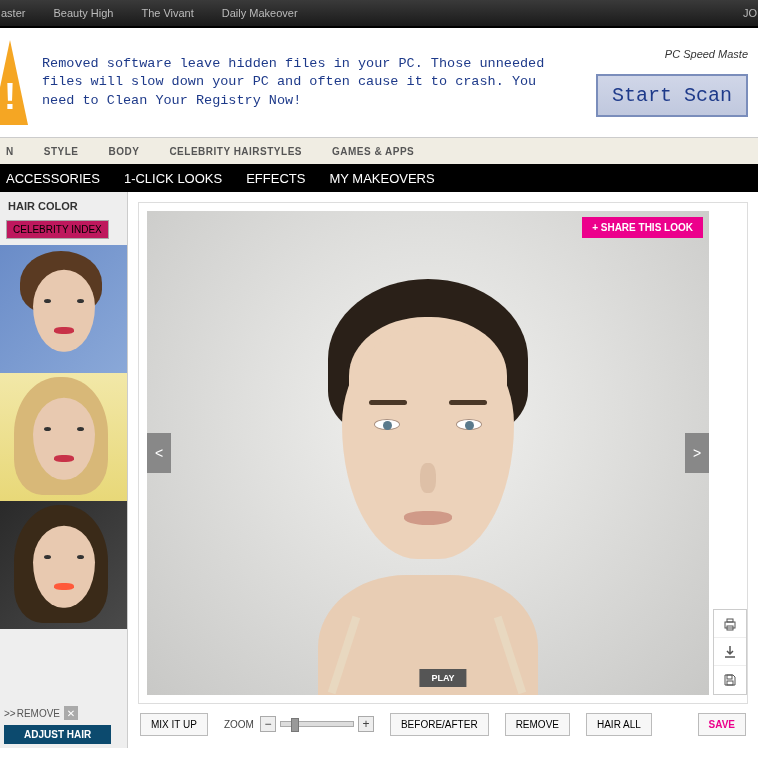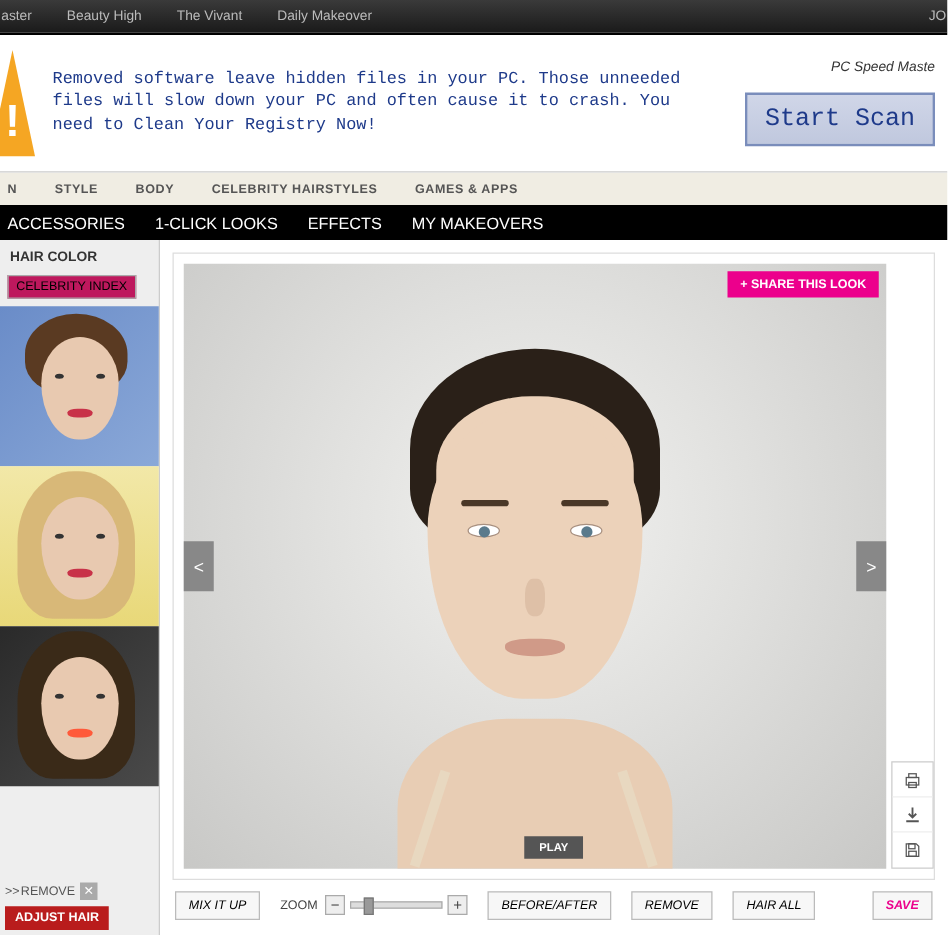--- a/index.html
+++ b/index.html
@@ -39,21 +39,21 @@
 .lips { position: absolute; left: 50%; top: 64%; transform: translateX(-50%); width: 20px; height: 7px; background: #c83248; border-radius: 40%; }
 .eyes { position: absolute; top: 42%; left: 50%; transform: translateX(-50%); width: 40px; display: flex; justify-content: space-between; }
 .eye { width: 7px; height: 4px; background: #333; border-radius: 50%; }
 .bg1 { background: linear-gradient(135deg,#6a8cc8,#8aa8d8); }
 .bg2 { background: linear-gradient(180deg,#f2e8a8,#e8d878); }
 .bg3 { background: linear-gradient(135deg,#2a2a2a,#4a4a4a); }
 
 .sidebar-footer { margin-top: auto; padding: 4px; }
 .remove-row { display: flex; align-items: center; font-size: 10px; color: #555; margin-bottom: 4px; }
 .remove-x { width: 14px; height: 14px; background: #aaa; color: #fff; display: flex; align-items: center; justify-content: center; font-size: 10px; margin-left: 4px; cursor: pointer; }
-.adjust-hair-btn { background: #b91c1c; color: #fff; font-size: 10px; font-weight: bold; padding: 4px 8px; border: none; cursor: pointer; }
+.adjust-hair-btn { background: #0c4a6e; color: #fff; font-size: 10px; font-weight: bold; padding: 4px 20px; border: none; cursor: pointer; }
 
 .canvas-area { flex: 1; background: #fff; padding: 10px; display: flex; flex-direction: column; position: relative; }
 .canvas-wrap { flex: 1; background: #fff; border: 1px solid #ddd; position: relative; }
 .canvas-img { position: absolute; top: 8px; left: 8px; right: 38px; bottom: 8px; background: radial-gradient(circle at 50% 42%, #f2f2f0 0%, #e0e0de 44%, #c8c8c6 100%); overflow: hidden; }
 .model-neck { position: absolute; left: 50%; bottom: 0; transform: translateX(-50%); width: 220px; height: 120px; background: #e8cdb4; border-radius: 40% 40% 0 0 / 60% 60% 0 0; }
 .model-face-big { position: absolute; left: 50%; top: 24%; transform: translateX(-50%); width: 172px; height: 232px; background: #ecd2ba; border-radius: 48% 48% 44% 44% / 42% 42% 58% 58%; }
 .model-hair { position: absolute; left: 50%; top: 14%; transform: translateX(-50%); width: 200px; height: 160px; background: #2a2018; border-radius: 50% 50% 30% 30%; }
 .model-hair::after { content: ""; position: absolute; top: 38px; left: 50%; transform: translateX(-50%); width: 158px; height: 140px; background: #ecd2ba; border-radius: 48% 48% 40% 40% / 42% 42% 50% 50%; }
 .model-eyes { position: absolute; top: 43%; left: 50%; transform: translateX(-50%); width: 108px; display: flex; justify-content: space-between; }
 .model-eye { width: 26px; height: 11px; background: #fff; border-radius: 50%; position: relative; border: 1px solid #a89080; }
@@ -70,21 +70,21 @@
 .nav-arrow { position: absolute; top: 50%; transform: translateY(-50%); width: 24px; height: 40px; background: #888; color: #fff; display: flex; align-items: center; justify-content: center; font-size: 14px; cursor: pointer; }
 .nav-prev { left: 8px; }
 .nav-next { right: 38px; }
 .play-btn { position: absolute; bottom: 16px; left: 50%; transform: translateX(-50%); background: #555; color: #fff; font-size: 9px; font-weight: bold; padding: 4px 12px; cursor: pointer; }
 
 .right-icons { position: absolute; right: 0; bottom: 8px; width: 34px; background: #fff; border: 1px solid #ccc; display: flex; flex-direction: column; }
 .tool-icon { height: 28px; display: flex; align-items: center; justify-content: center; border-bottom: 1px solid #eee; cursor: pointer; color: #555; }
 .tool-icon:last-child { border-bottom: none; }
 
 .bottom-controls { height: 34px; display: flex; align-items: center; gap: 16px; padding: 6px 2px 0 2px; font-size: 10px; color: #444; }
-.ctrl-btn { border: 1px solid #bbb; background: #f7f7f7; padding: 5px 10px; font-size: 10px; cursor: pointer; font-style: italic; }
+.ctrl-btn { border: 1px solid #bbb; background: #f7f7f7; padding: 5px 10px; font-size: 10px; cursor: pointer; }
 .zoom-group { display: flex; align-items: center; gap: 4px; }
 .zoom-label { margin-right: 2px; }
 .zoom-pm { width: 16px; height: 16px; border: 1px solid #aaa; background: #eee; display: flex; align-items: center; justify-content: center; cursor: pointer; font-size: 12px; }
 .zoom-slider { width: 74px; height: 6px; background: #ddd; border: 1px solid #aaa; position: relative; }
 .zoom-knob { position: absolute; left: 10px; top: -4px; width: 8px; height: 14px; background: #999; border: 1px solid #777; }
 .save-btn { color: #ec008c; font-weight: bold; margin-left: auto; }
 </style>
 </head>
 <body>
 

